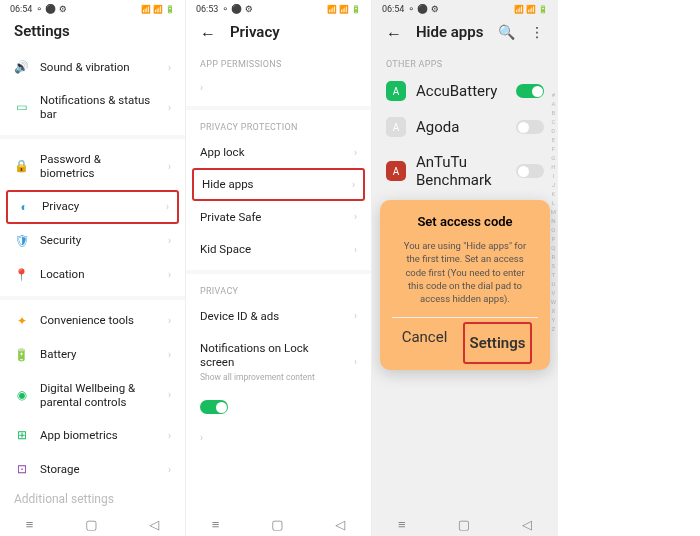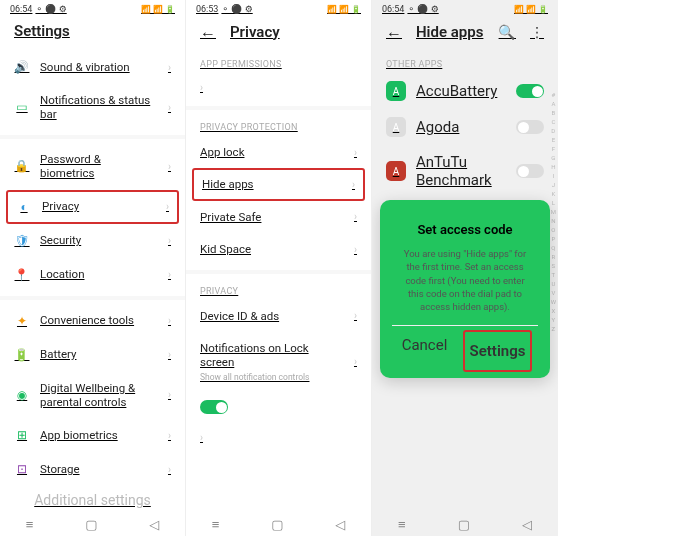--- a/index.html
+++ b/index.html
@@ -1,47 +1,47 @@
 <!DOCTYPE html>
 <html><head>
 <meta charset="utf-8">
 <style>
   * { box-sizing: border-box; margin: 0; padding: 0; }
   body { font-family: -apple-system, Roboto, Arial, sans-serif; background: #fff; width: 700px; height: 536px; overflow: hidden; }
   .wrap { display: flex; width: 700px; height: 536px; }
-  .phone { width: 186px; height: 536px; position: relative; background: #fff; border-right: 1px solid #eee; overflow: hidden; text-decoration: underline; }
+  .phone { width: 186px; height: 536px; position: relative; background: #fff; border-right: 1px solid #eee; overflow: hidden; }
   .phone:last-child { border-right: none; background: #f0f0f0; }
   .status { display: flex; justify-content: space-between; align-items: center; font-size: 9px; padding: 4px 10px 2px; color: #333; }
   .status .l, .status .r { display: flex; gap: 3px; align-items: center; }
   .status .r span { font-size: 8px; }
   .hdr { display: flex; align-items: center; padding: 6px 14px 10px; gap: 14px; }
   .hdr .back { font-size: 16px; color: #222; }
   .hdr h1 { font-size: 15px; font-weight: 600; color: #222; flex: 1; }
   .hdr .search, .hdr .more { font-size: 14px; color: #333; }
   .hdr.center { justify-content: center; }
   .section-hdr { font-size: 9px; color: #aaa; padding: 8px 14px 4px; letter-spacing: 0.3px; }
   .row { display: flex; align-items: center; padding: 9px 14px; gap: 10px; }
   .row .icon { width: 16px; height: 16px; display: flex; align-items: center; justify-content: center; font-size: 12px; flex-shrink: 0; }
   .row .lbl { flex: 1; font-size: 11.5px; color: #222; line-height: 1.25; }
   .row .sub { font-size: 8.5px; color: #aaa; margin-top: 2px; }
   .row .chev { color: #ccc; font-size: 10px; }
   .hl { border: 2px solid #d32f2f; border-radius: 3px; margin: 0 6px; padding: 7px 8px; }
   .divider { height: 4px; background: #f7f7f7; margin: 4px 0; }
-  .cut { color: #bbb; font-size: 14px; padding: 6px 14px; text-align: center; }
+  .cut { color: #bbb; font-size: 12px; padding: 6px 14px; }
   .navbar { position: absolute; bottom: 0; left: 0; right: 0; height: 24px; display: flex; justify-content: space-around; align-items: center; background: #fff; }
   .navbar span { color: #888; font-size: 13px; }
   .approw { display: flex; align-items: center; padding: 8px 14px; gap: 10px; }
   .appicon { width: 20px; height: 20px; border-radius: 5px; flex-shrink: 0; display: flex; align-items: center; justify-content: center; font-size: 10px; color: #fff; }
   .appname { flex: 1; font-size: 15px; color: #222; }
   .toggle { width: 28px; height: 14px; border-radius: 8px; background: #ddd; position: relative; }
   .toggle.on { background: #1abc60; }
   .toggle::after { content: ""; position: absolute; top: 1.5px; width: 11px; height: 11px; border-radius: 50%; background: #fff; }
   .toggle.on::after { right: 1.5px; }
   .toggle:not(.on)::after { left: 1.5px; }
-  .modal { position: absolute; left: 8px; right: 8px; top: 200px; background: #22c55e; border-radius: 10px; box-shadow: 0 4px 16px rgba(0,0,0,0.18); padding: 22px 12px 0; }
+  .modal { position: absolute; left: 8px; right: 8px; top: 200px; background: #fdba74; border-radius: 10px; box-shadow: 0 4px 16px rgba(0,0,0,0.18); padding: 14px 12px 0; }
   .modal h2 { text-align: center; font-size: 13px; font-weight: 600; margin-bottom: 10px; }
   .modal p { font-size: 9.5px; color: #555; text-align: center; line-height: 1.4; margin-bottom: 12px; padding: 0 6px; }
   .modal .btns { display: flex; border-top: 1px solid #eee; }
   .modal .btn { flex: 1; text-align: center; padding: 10px 0; font-size: 15px; color: #333; }
   .modal .btn.conf { font-weight: 600; }
   .modal .btn.hl2 { border: 2px solid #d32f2f; border-radius: 3px; margin: 4px 6px 6px; }
   .az { position: absolute; right: 2px; top: 90px; font-size: 6px; color: #bbb; line-height: 1.5; display: flex; flex-direction: column; align-items: center; }
   .phone3-hdr { background: #f0f0f0; }
   .phone:last-child .navbar { background: #f0f0f0; }
 </style>
@@ -171,21 +171,21 @@
         </div>
       </div>
   <div class="divider"></div>
   <div class="section-hdr">PRIVACY</div>
   <div id="p2-s3">
         <div class="row">
           <div class="lbl">Device ID &amp; ads</div>
           <span class="chev">›</span>
         </div>
         <div class="row">
-          <div class="lbl">Notifications on Lock screen<div class="sub">Show all notification controls</div></div>
+          <div class="lbl">Notifications on Lock screen<div class="sub">Show all improvement content</div></div>
           <span class="chev">›</span>
         </div>
         <div class="row">
           <div class="toggle on"></div>
         </div>
         <div class="row">
           <span class="chev">›</span>
         </div>
       </div>
   <div class="navbar">

